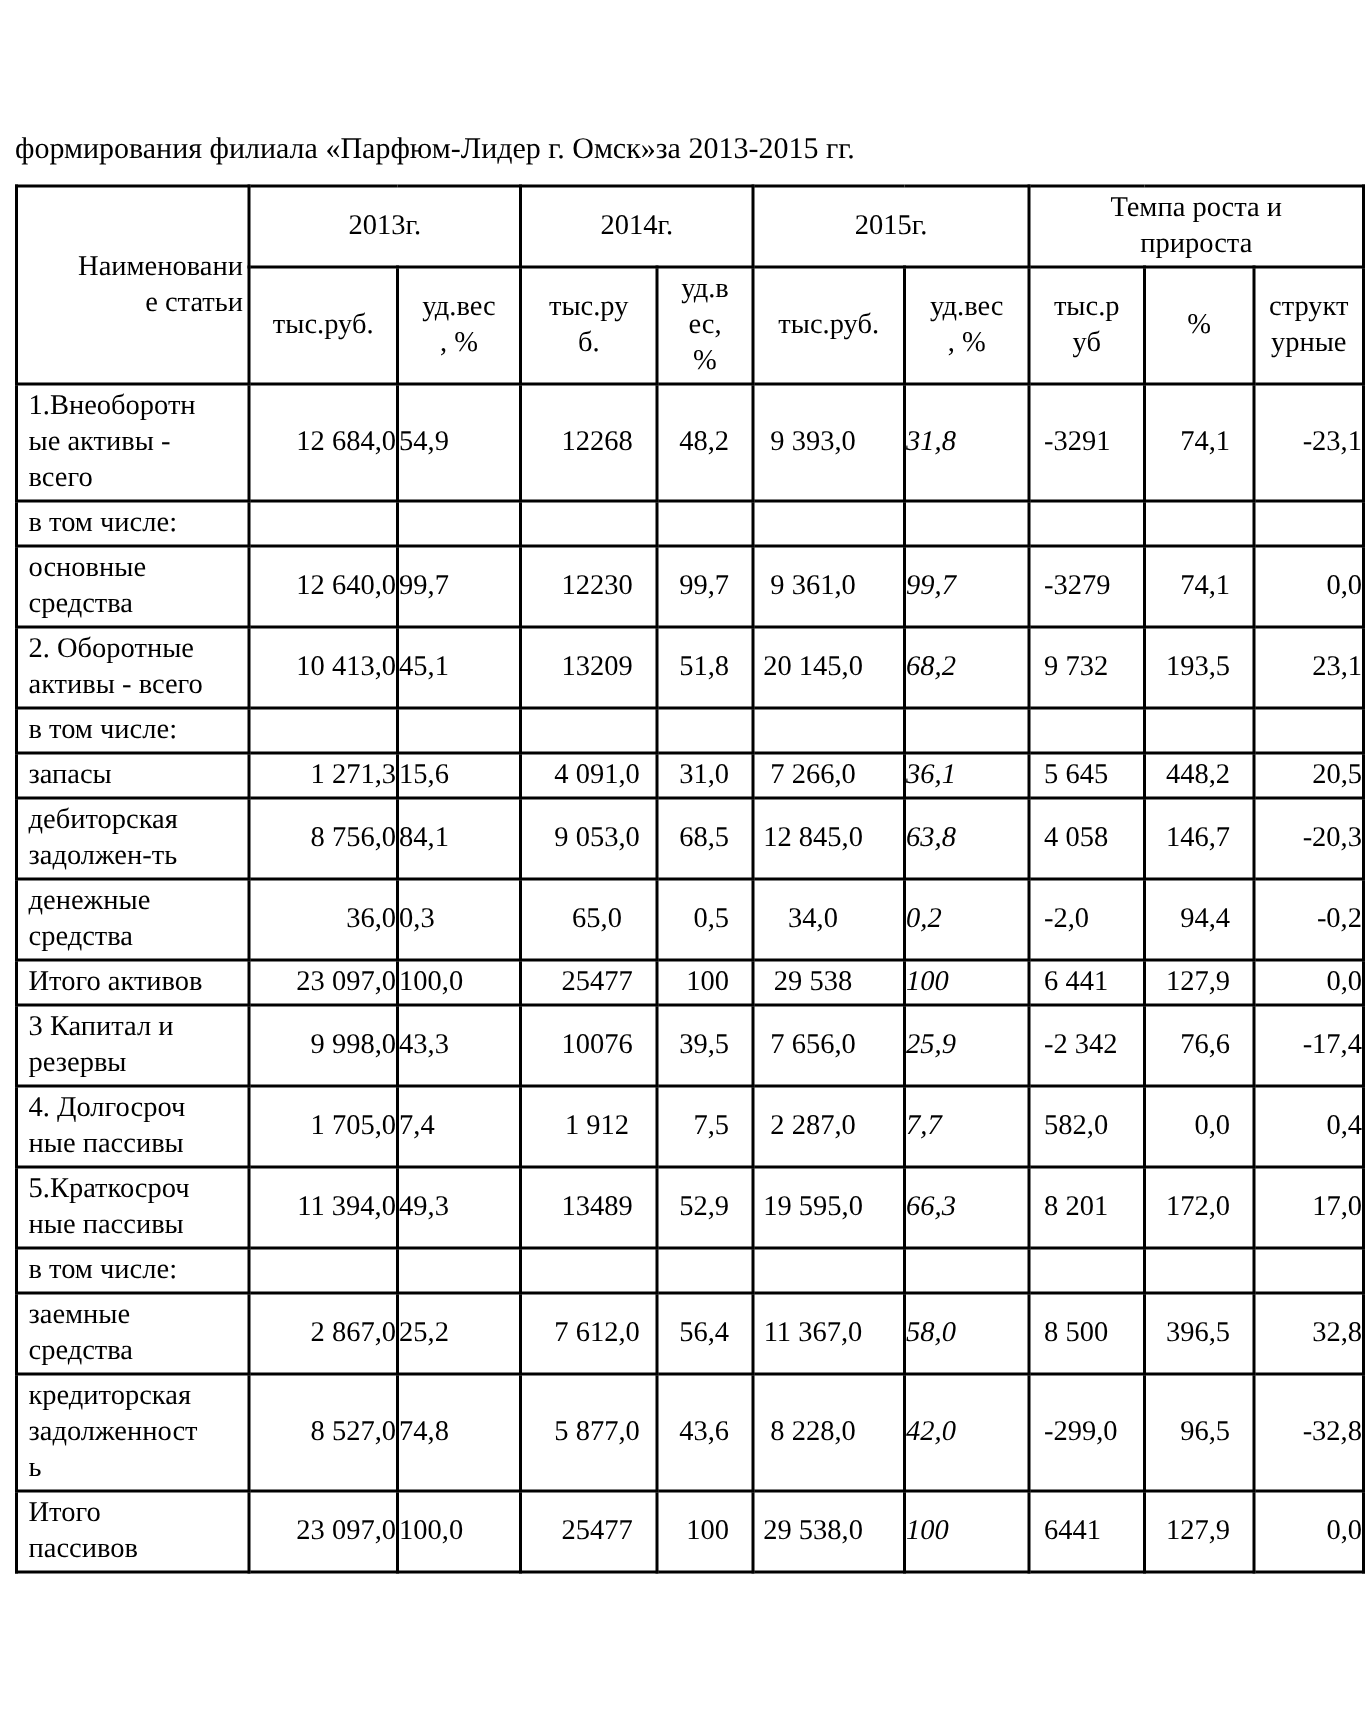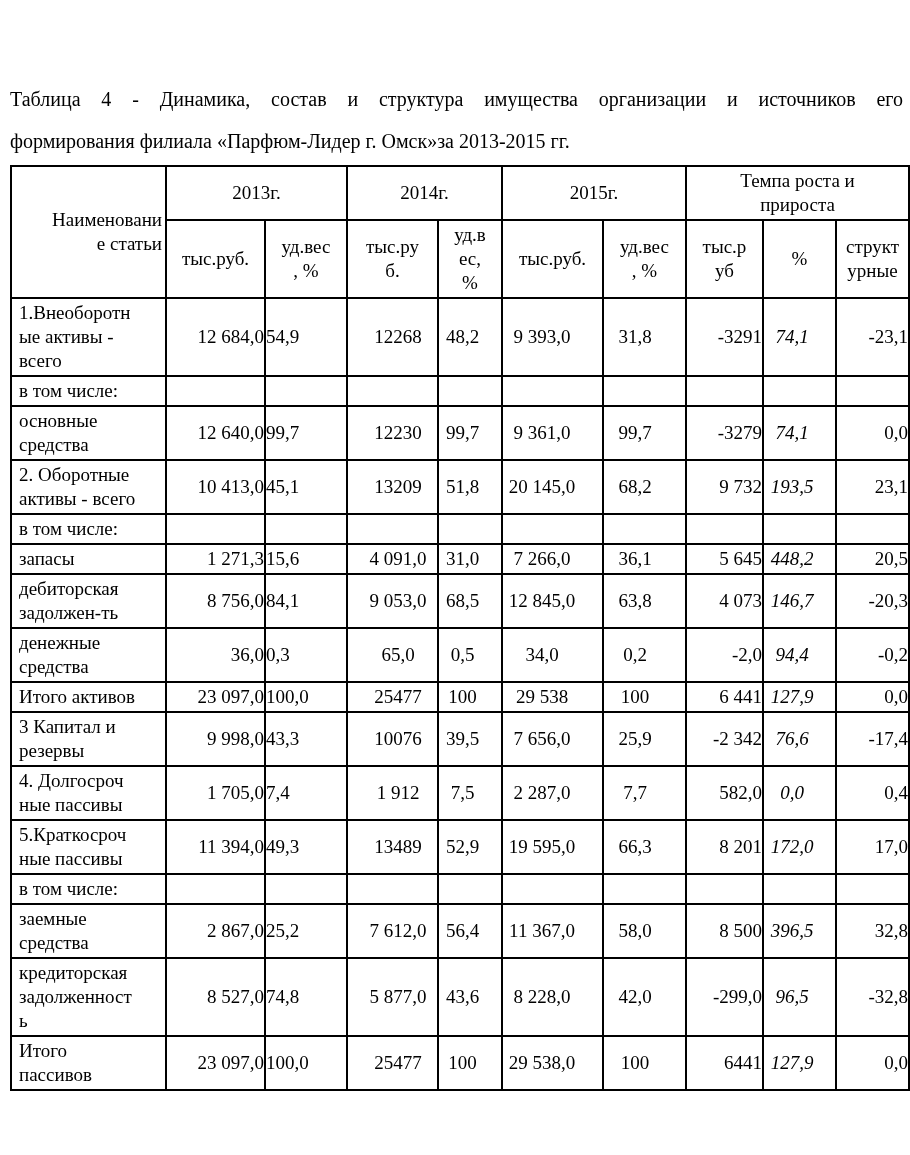--- a/index.html
+++ b/index.html
@@ -35,34 +35,33 @@
   .year-row th { height: 42px; }
   .name-cell {
     text-align: left;
     padding-left: 7px !important;
     padding-right: 3px !important;
   }
   
   .c1 { text-align: right;  padding-left: 9px  !important; }
   .c2 { text-align: left; padding-right: 24px !important; }
   .c3 { text-align: center;  padding-left: 11px !important; }
-  .c4 { text-align: center; padding-right: 15px !important; }
+  .c4 { text-align: right; padding-right: 15px !important; }
   .c5 { text-align: center; padding-right: 21px !important; }
-  .c6 { text-align: center; padding-right: 19px !important; }
-  .c7 { text-align: right;  padding-left: 9px  !important; }
-  .c8 { text-align: center; padding-right: 15px !important; font-style: italic; }
+  .c6 { text-align: left; padding-right: 19px !important; font-style: italic; }
+  .c7 { text-align: left;  padding-left: 9px  !important; }
+  .c8 { text-align: right; padding-right: 15px !important; }
   .c9 { text-align: right;  padding-left: 9px  !important; }
 </style>
 </head>
 <body>
 
 <div class="page">
 
   <p class="caption">
-    <span class="line l1">Таблица 4 - Динамика, состав и структура имущества организации и источников его</span>
     <span class="line l2">формирования филиала «Парфюм-Лидер г. Омск»за  2013-2015 гг.</span>
   </p>
 
   <table class="data-table">
     <colgroup>
       <col style="width:155px">
       <col style="width:99px">
         <col style="width:82px">
       <col style="width:91px">
         <col style="width:64px">
@@ -180,21 +179,21 @@
         </tr>
         <tr>
           <td class="name-cell">дебиторская
 задолжен-ть</td>
           <td class="c1">8 756,0</td>
           <td class="c2">84,1</td>
           <td class="c3">9 053,0</td>
           <td class="c4">68,5</td>
           <td class="c5">12 845,0</td>
           <td class="c6">63,8</td>
-          <td class="c7">4 073</td>
+          <td class="c7">4 058</td>
           <td class="c8">146,7</td>
           <td class="c9">-20,3</td>
         </tr>
         <tr>
           <td class="name-cell">денежные
 средства</td>
           <td class="c1">36,0</td>
           <td class="c2">0,3</td>
           <td class="c3">65,0</td>
           <td class="c4">0,5</td>

